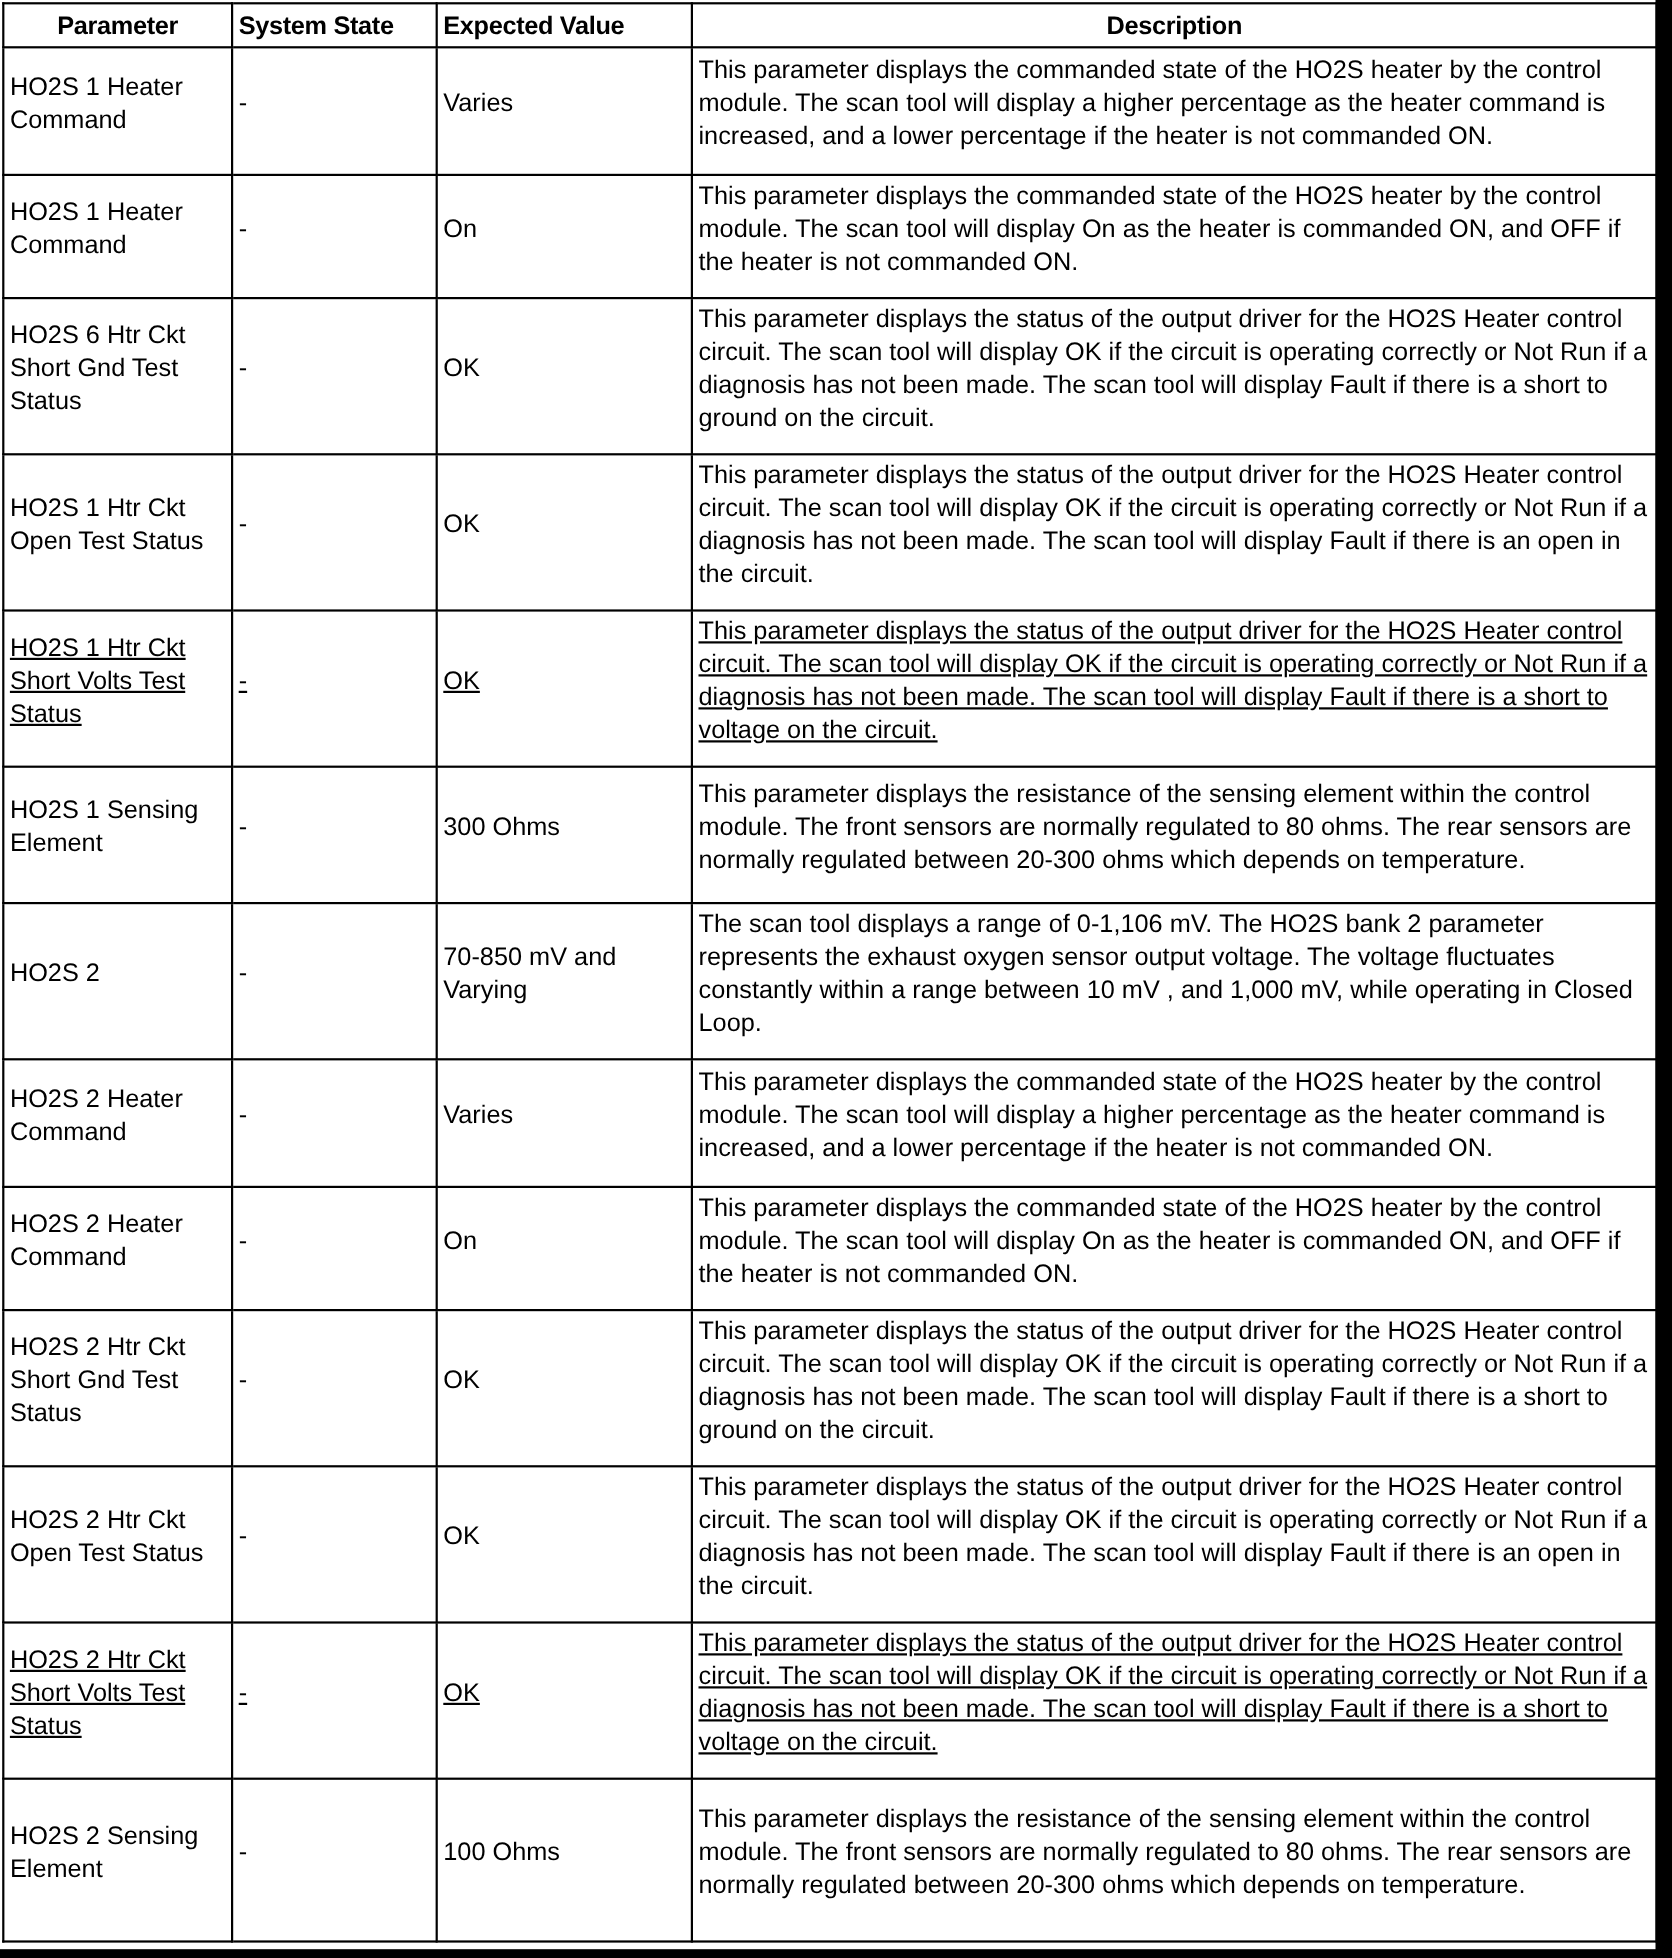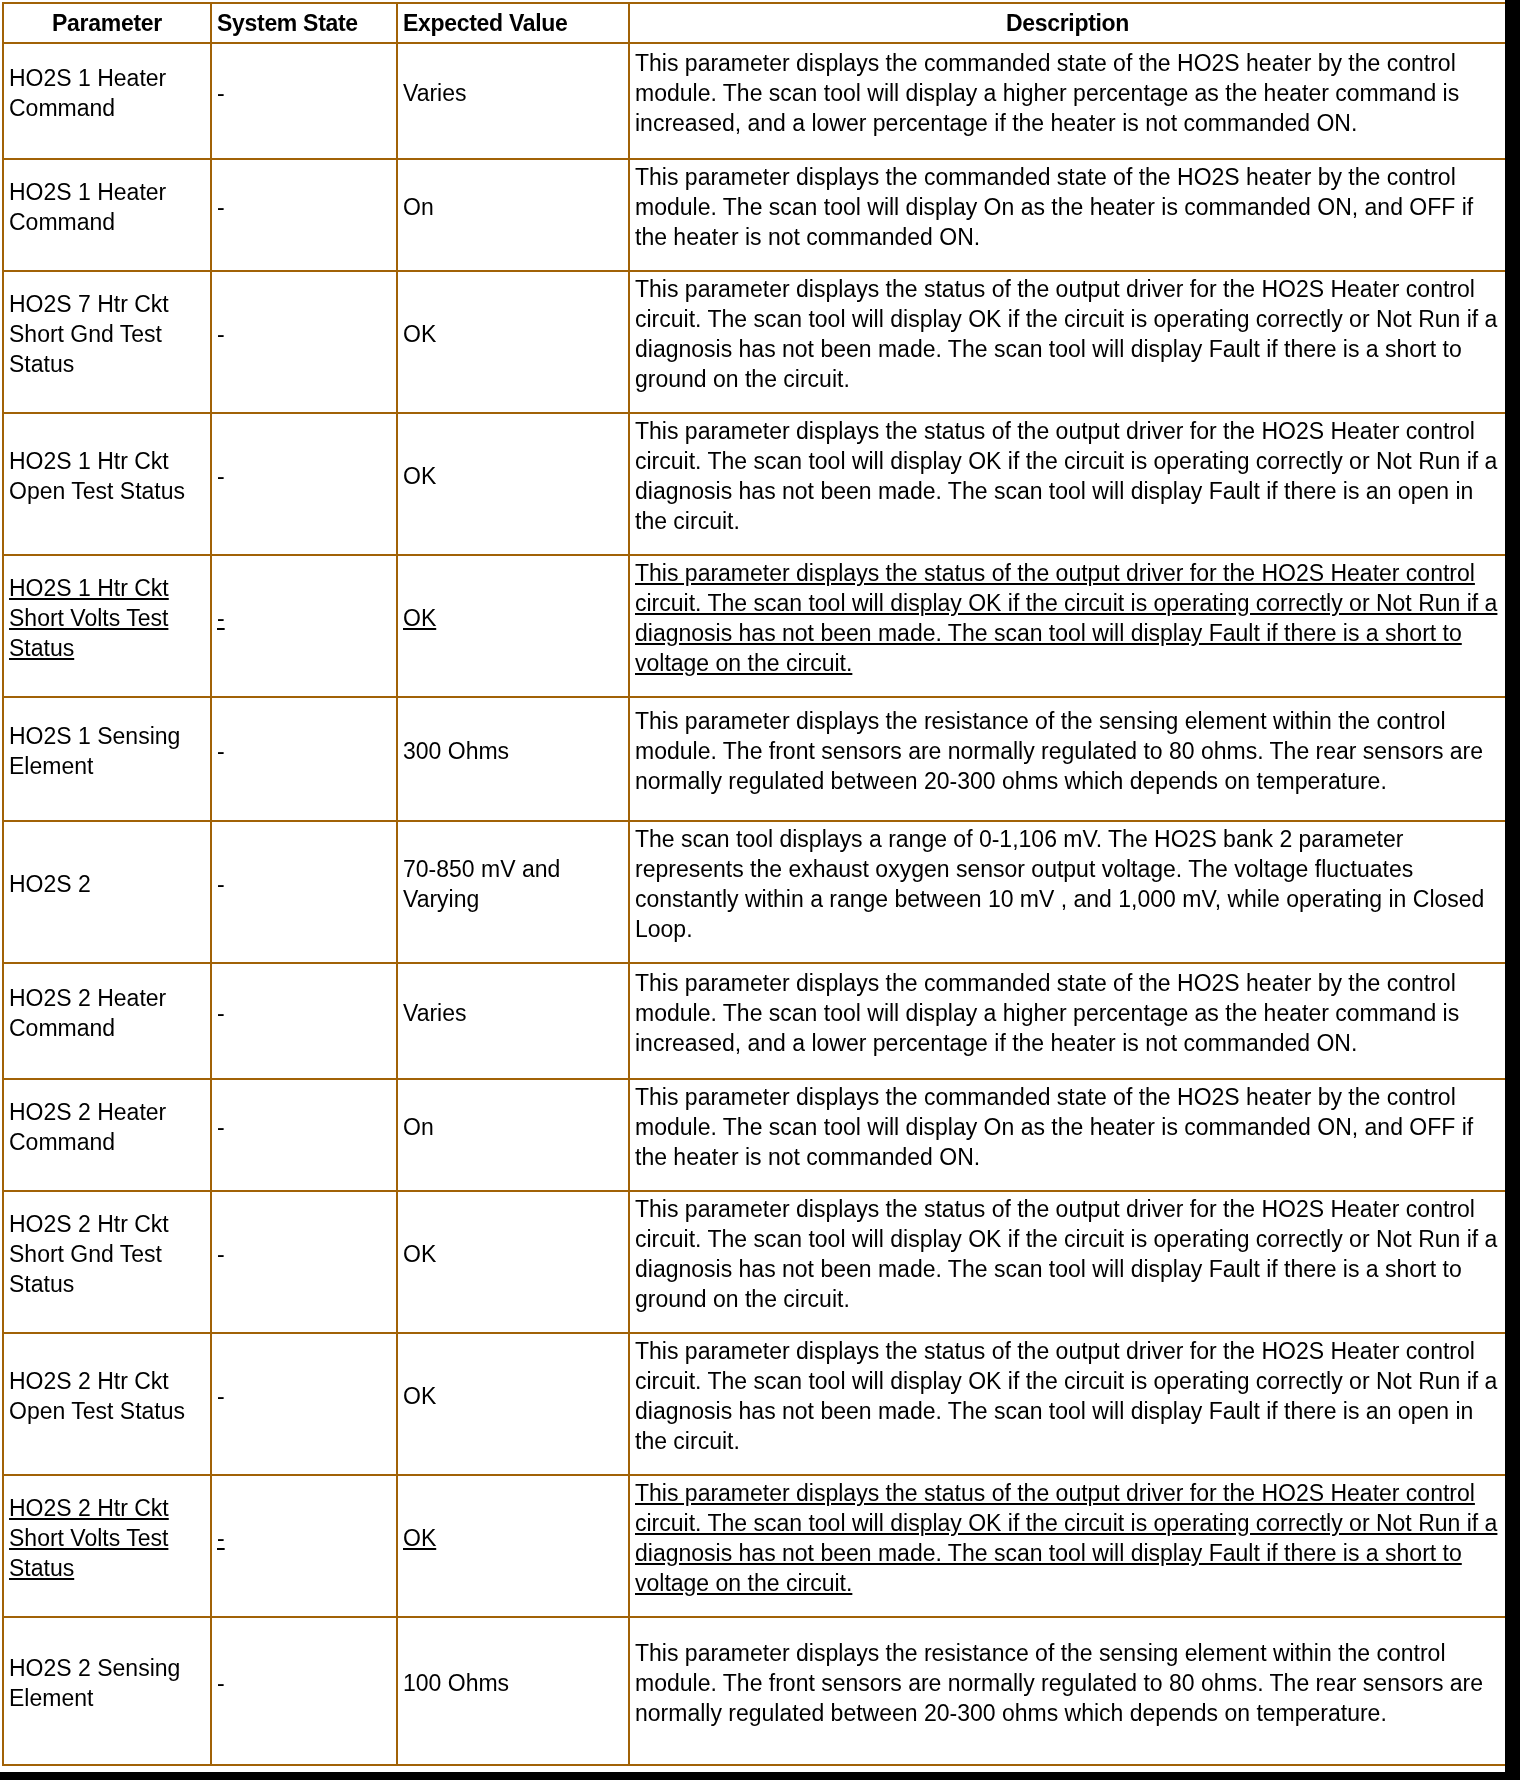--- a/index.html
+++ b/index.html
@@ -7,21 +7,21 @@
   .wrap { position: absolute; left: 0; top: 0; width: 1520px; height: 1780px; }
   table.params {
     position: absolute; left: 2px; top: 2px;
     width: 1503px;
     border-collapse: collapse;
     table-layout: fixed;
     font-size: 23px;
     line-height: 30px;
   }
   table.params th, table.params td {
-    border: 2px solid #a16207;
+    border: 2px solid #000000;
     padding: 2px 5px 18px 5px;
     vertical-align: middle;
     text-align: left;
     word-wrap: break-word;
   }
   table.params th {
     font-weight: bold;
     height: 38px;
     padding-top: 0; padding-bottom: 0;
     letter-spacing: -0.3px;
@@ -60,21 +60,21 @@
           <td>Varies</td>
           <td>This parameter displays the commanded state of the HO2S heater by the control module. The scan tool will display a higher percentage as the heater command is increased, and a lower percentage if the heater is not commanded ON.</td>
         </tr>
         <tr style="height: 91px;">
           <td>HO2S 1 Heater Command</td>
           <td>-</td>
           <td>On</td>
           <td>This parameter displays the commanded state of the HO2S heater by the control module. The scan tool will display On as the heater is commanded ON, and OFF if the heater is not commanded ON.</td>
         </tr>
         <tr style="height: 116px;">
-          <td>HO2S 7 Htr Ckt Short Gnd Test Status</td>
+          <td>HO2S 6 Htr Ckt Short Gnd Test Status</td>
           <td>-</td>
           <td>OK</td>
           <td>This parameter displays the status of the output driver for the HO2S Heater control circuit. The scan tool will display OK if the circuit is operating correctly or Not Run if a diagnosis has not been made. The scan tool will display Fault if there is a short to ground on the circuit.</td>
         </tr>
         <tr style="height: 116px;">
           <td>HO2S 1 Htr Ckt Open Test Status</td>
           <td>-</td>
           <td>OK</td>
           <td>This parameter displays the status of the output driver for the HO2S Heater control circuit. The scan tool will display OK if the circuit is operating correctly or Not Run if a diagnosis has not been made. The scan tool will display Fault if there is an open in the circuit.</td>
         </tr>

